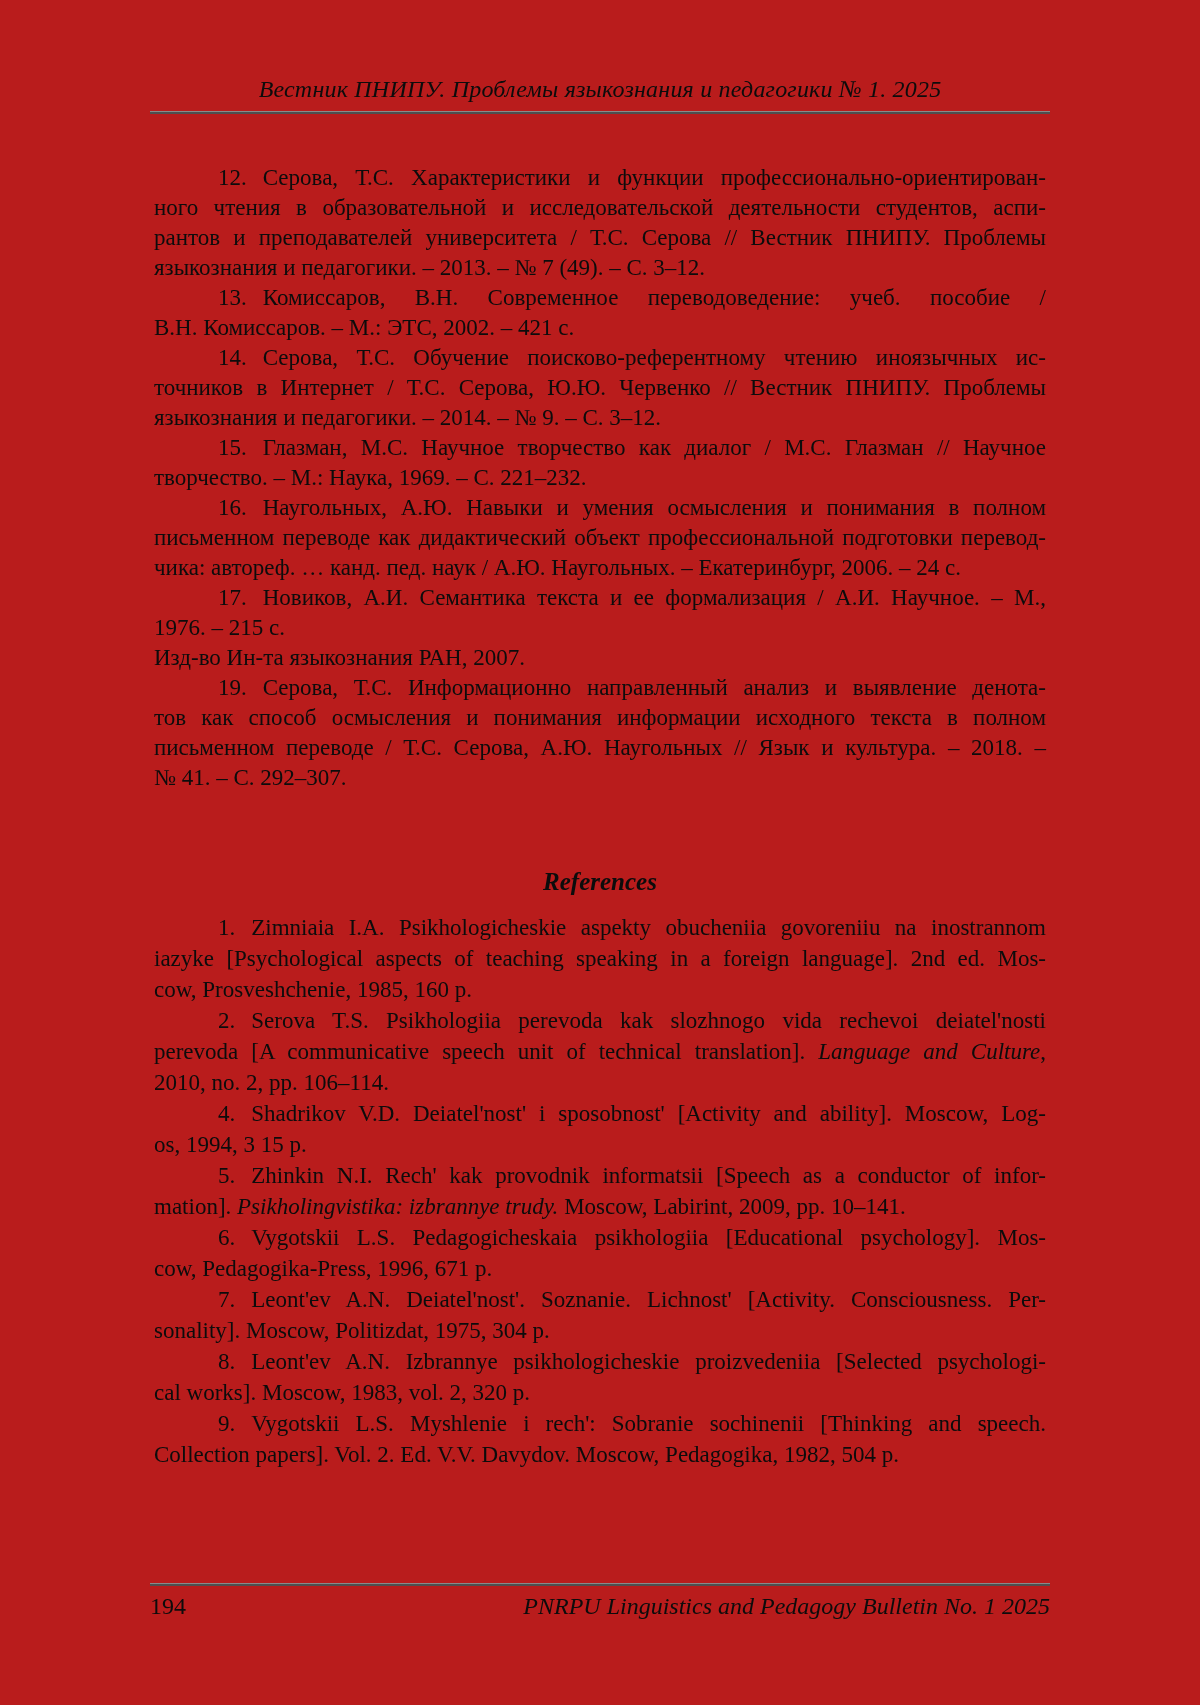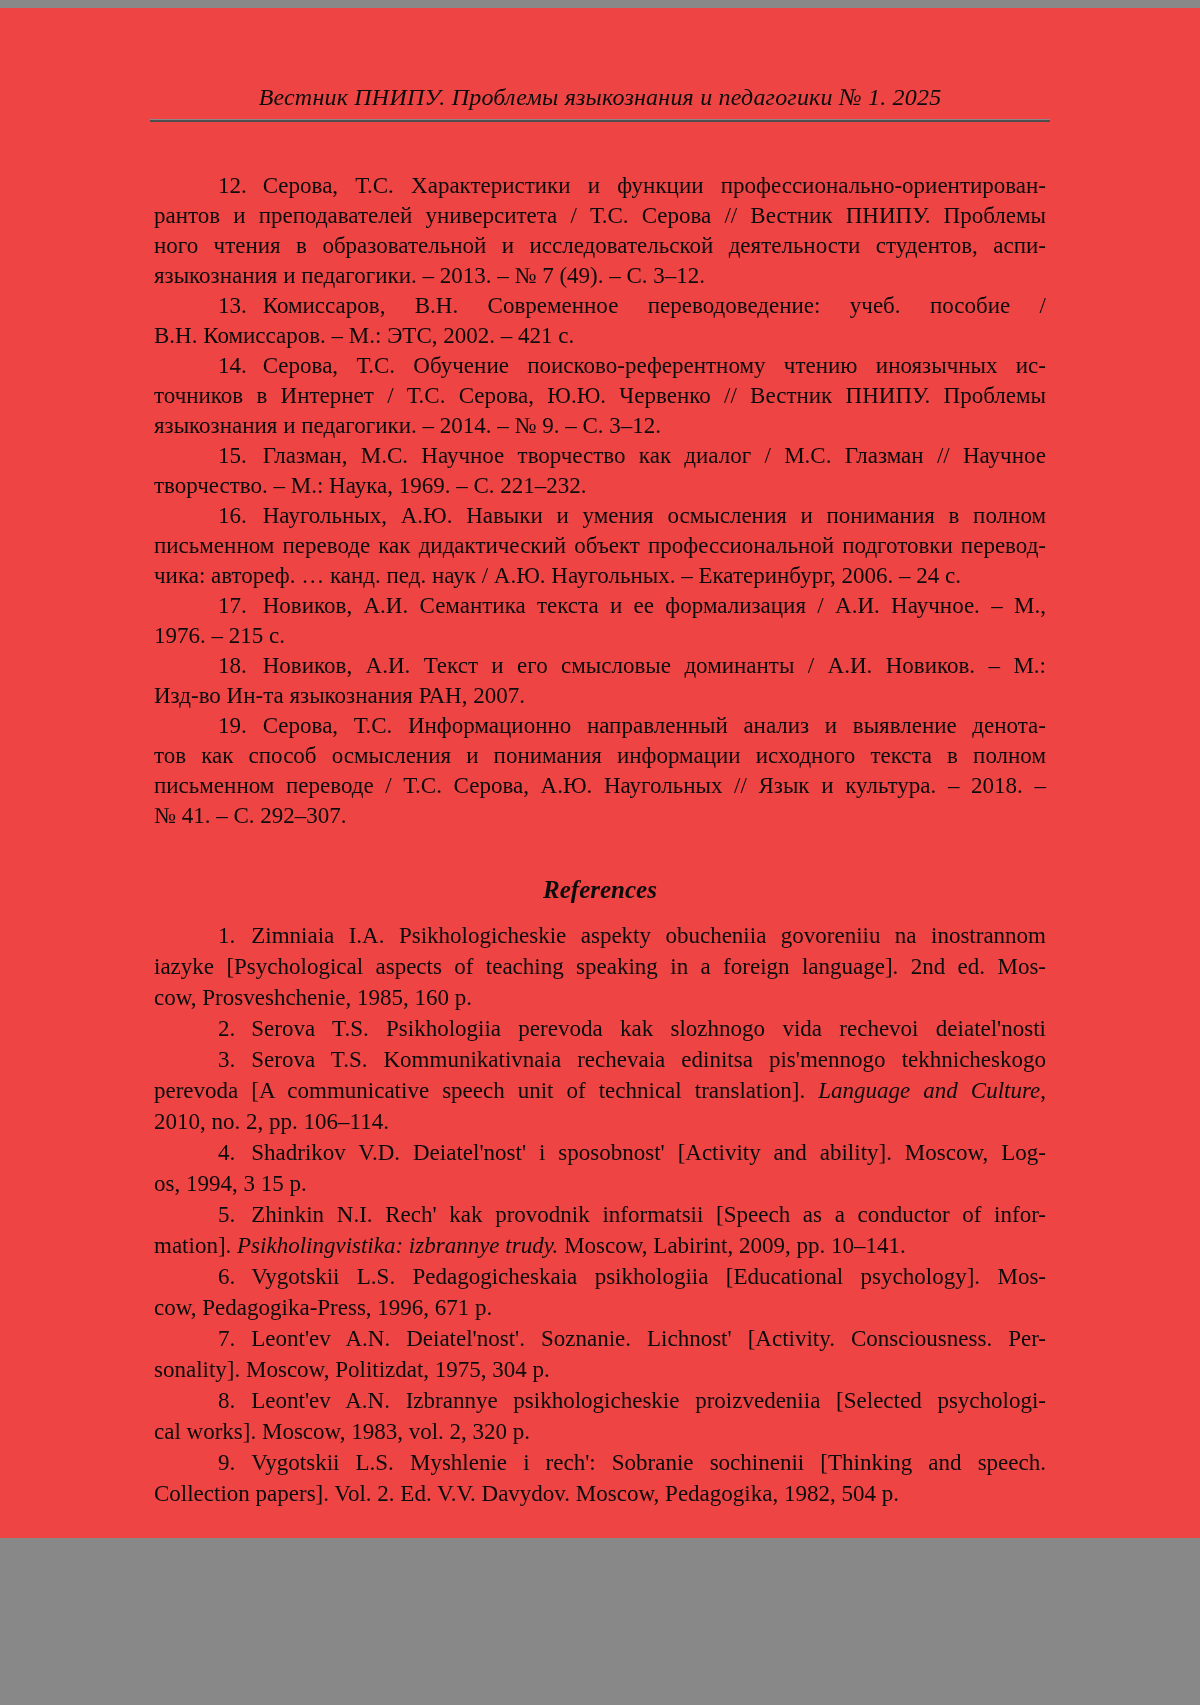--- a/index.html
+++ b/index.html
@@ -1,23 +1,23 @@
 <!DOCTYPE html>
 <html><head>
 <meta charset="utf-8">
 <style>
   * { margin: 0; padding: 0; box-sizing: border-box; }
   html, body { background: #888; }
   body { font-family: "Liberation Serif", serif; }
   .page {
     position: relative;
     width: 1200px;
-    height: 1530px;
-    margin: 8px auto;
-    background: #ef4444;
+    height: 1705px;
+    margin: 0 auto;
+    background: #b91c1c;
     color: #0c0c0c;
     overflow: hidden;
   }
   
   .running-header {
     position: absolute;
     left: 150px;
     width: 900px;
     top: 76px;
   }
@@ -85,22 +85,22 @@
 <div class="page">
 
   <div class="running-header">
     <div class="header-title">Вестник ПНИПУ. Проблемы языкознания и педагогики № 1. 2025</div>
     <div class="header-rule"></div>
   </div>
 
   <section class="refs ru" id="refs-ru">
       <div class="ref-item">
         <div class="line first"><span class="num">12.</span><span>Серова, Т.С. Характеристики и функции профессионально-ориентирован-</span></div>
+        <div class="line"><span>ного чтения в образовательной и исследовательской деятельности студентов, аспи-</span></div>
         <div class="line"><span>рантов и преподавателей университета / Т.С. Серова // Вестник ПНИПУ. Проблемы</span></div>
-        <div class="line"><span>ного чтения в образовательной и исследовательской деятельности студентов, аспи-</span></div>
         <div class="line last"><span>языкознания и педагогики. – 2013. – № 7 (49). – С. 3–12.</span></div>
       </div>
       <div class="ref-item">
         <div class="line first"><span class="num">13.</span><span>Комиссаров, В.Н. Современное переводоведение: учеб. пособие /</span></div>
         <div class="line last"><span>В.Н. Комиссаров. – М.: ЭТС, 2002. – 421 с.</span></div>
       </div>
       <div class="ref-item">
         <div class="line first"><span class="num">14.</span><span>Серова, Т.С. Обучение поисково-референтному чтению иноязычных ис-</span></div>
         <div class="line"><span>точников в Интернет / Т.С. Серова, Ю.Ю. Червенко // Вестник ПНИПУ. Проблемы</span></div>
         <div class="line last"><span>языкознания и педагогики. – 2014. – № 9. – С. 3–12.</span></div>
@@ -112,21 +112,20 @@
       <div class="ref-item">
         <div class="line first"><span class="num">16.</span><span>Наугольных, А.Ю. Навыки и умения осмысления и понимания в полном</span></div>
         <div class="line"><span>письменном переводе как дидактический объект профессиональной подготовки перевод-</span></div>
         <div class="line last"><span>чика: автореф. … канд. пед. наук / А.Ю. Наугольных. – Екатеринбург, 2006. – 24 с.</span></div>
       </div>
       <div class="ref-item">
         <div class="line first"><span class="num">17.</span><span>Новиков, А.И. Семантика текста и ее формализация / А.И. Научное. – М.,</span></div>
         <div class="line last"><span>1976. – 215 с.</span></div>
       </div>
       <div class="ref-item">
-        <div class="line first"><span class="num">18.</span><span>Новиков, А.И. Текст и его смысловые доминанты / А.И. Новиков. – М.:</span></div>
         <div class="line last"><span>Изд-во Ин-та языкознания РАН, 2007.</span></div>
       </div>
       <div class="ref-item">
         <div class="line first"><span class="num">19.</span><span>Серова, Т.С. Информационно направленный анализ и выявление денота-</span></div>
         <div class="line"><span>тов как способ осмысления и понимания информации исходного текста в полном</span></div>
         <div class="line"><span>письменном переводе / Т.С. Серова, А.Ю. Наугольных // Язык и культура. – 2018. –</span></div>
         <div class="line last"><span>№ 41. – С. 292–307.</span></div>
       </div>
     </section>
 
@@ -135,21 +134,20 @@
   <section class="refs en" id="refs-en">
       <div class="ref-item">
         <div class="line first"><span class="num">1.</span><span>Zimniaia I.A. Psikhologicheskie aspekty obucheniia govoreniiu na inostrannom</span></div>
         <div class="line"><span>iazyke [Psychological aspects of teaching speaking in a foreign language]. 2nd ed. Mos-</span></div>
         <div class="line last"><span>cow, Prosveshchenie, 1985, 160 p.</span></div>
       </div>
       <div class="ref-item">
         <div class="line first"><span class="num">2.</span><span>Serova T.S. Psikhologiia perevoda kak slozhnogo vida rechevoi deiatel'nosti</span></div>
       </div>
       <div class="ref-item">
-        <div class="line first"><span class="num">3.</span><span>Serova T.S. Kommunikativnaia rechevaia edinitsa pis'mennogo tekhnicheskogo</span></div>
         <div class="line"><span>perevoda [A communicative speech unit of technical translation]. </span><i>Language and Culture</i><span>,</span></div>
         <div class="line last"><span>2010, no. 2, pp. 106–114.</span></div>
       </div>
       <div class="ref-item">
         <div class="line first"><span class="num">4.</span><span>Shadrikov V.D. Deiatel'nost' i sposobnost' [Activity and ability]. Moscow, Log-</span></div>
         <div class="line last"><span>os, 1994, 3 15 p.</span></div>
       </div>
       <div class="ref-item">
         <div class="line first"><span class="num">5.</span><span>Zhinkin N.I. Rech' kak provodnik informatsii [Speech as a conductor of infor-</span></div>
         <div class="line last"><span>mation]. </span><i>Psikholingvistika: izbrannye trudy.</i><span> Moscow, Labirint, 2009, pp. 10–141.</span></div>

